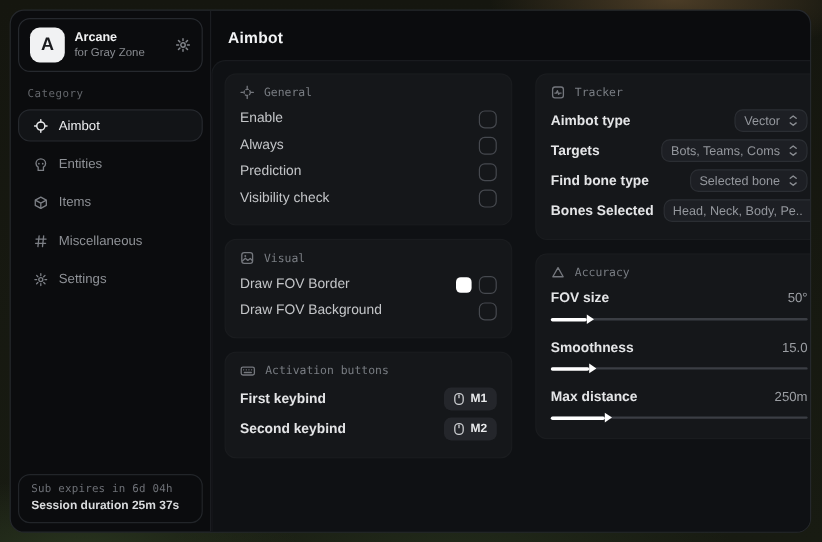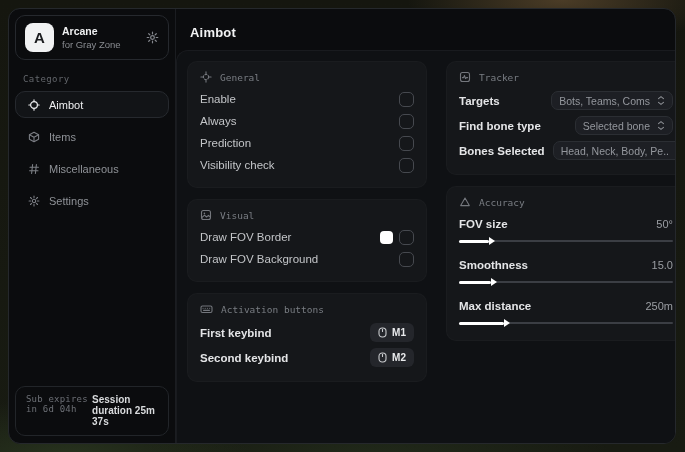--- a/index.html
+++ b/index.html
@@ -47,21 +47,21 @@
     height:27px; display:flex; align-items:center; gap:9px; padding:0 12px;
     border-radius:10px; border:1px solid transparent;
     color:#8f9297; font-size:11px; cursor:default;
   }
   .nav-item .nicon { display:flex; color:#7c7f85; }
   .nav-item.active { color:#edeef0; background:#121417; border-color:#26292e; }
   .nav-item.active .nicon { color:#e6e7e9; }
 
   .sidebar-footer {
     margin-top:auto; border:1px solid #222529; border-radius:10px;
-    padding:7px 10px 8px; display:flex; flex-direction:row; gap:3px;
+    padding:7px 10px 8px; display:flex; flex-direction:column; gap:3px;
   }
   .foot-line1 { font-size:9px; color:#6d7076; letter-spacing:.2px; }
   .foot-line2 { font-size:10px; font-weight:700; color:#d9dbdd; }
 
   
   .main { flex:1; display:flex; flex-direction:column; min-width:0; }
   .title-bar { padding:14px 14px 9px; }
   .page-title { font-size:13px; font-weight:700; color:#f2f3f4; letter-spacing:.2px; }
   .content-panel {
     flex:1; background:#0f1114; border-top:1px solid #191b1f; border-left:1px solid #191b1f;
@@ -154,20 +154,30 @@
         <span class="nicon">
           <svg width="12" height="12" viewBox="0 0 12 12" fill="none" stroke="currentColor" stroke-width="1.2" stroke-linecap="round">
             <circle cx="6" cy="6" r="3.4"></circle>
             <path d="M6 .8v1.8M6 9.4v1.8M.8 6h1.8M9.4 6h1.8"></path>
           </svg>
         </span>
         <span>Aimbot</span>
       </div>
       <div class="nav-item">
         <span class="nicon">
+          <svg width="12" height="12" viewBox="0 0 12 12" fill="none" stroke="currentColor" stroke-width="1.1" stroke-linecap="round">
+            <path d="M2 5.2a4 3.8 0 1 1 8 0c0 1.6-.9 2.6-1.8 3.1V11H3.8V8.3C2.9 7.8 2 6.8 2 5.2Z"></path>
+            <circle cx="4.4" cy="5.4" r=".7" fill="currentColor" stroke="none"></circle>
+            <circle cx="7.6" cy="5.4" r=".7" fill="currentColor" stroke="none"></circle>
+          </svg>
+        </span>
+        <span>Entities</span>
+      </div>
+      <div class="nav-item">
+        <span class="nicon">
           <svg width="12" height="12" viewBox="0 0 12 12" fill="none" stroke="currentColor" stroke-width="1.1" stroke-linejoin="round">
             <path d="M6 1.3 10.6 3.8v4.4L6 10.7 1.4 8.2V3.8L6 1.3Z"></path>
             <path d="M1.4 3.8 6 6.3l4.6-2.5M6 6.3v4.4"></path>
           </svg>
         </span>
         <span>Items</span>
       </div>
       <div class="nav-item">
         <span class="nicon">
           <svg width="12" height="12" viewBox="0 0 12 12" fill="none" stroke="currentColor" stroke-width="1.1" stroke-linecap="round">
@@ -297,20 +307,31 @@
           <div class="card-header">
             <span class="hicon">
               <svg width="12" height="12" viewBox="0 0 12 12" fill="none" stroke="currentColor" stroke-width="1.1" stroke-linecap="round" stroke-linejoin="round">
                 <rect x="1.5" y="1.5" width="9" height="9" rx="2"></rect>
                 <path d="M3.4 6.6h1.2l.9-2 1 3 .9-1h1.2"></path>
               </svg>
             </span>
             <span>Tracker</span>
           </div>
 
+          <div class="row row-lg">
+            <span class="row-label-br">Aimbot type</span>
+            <span class="dropdown">
+              <span class="dropdown-value">Vector</span>
+              <span class="dicon">
+                <svg width="8" height="11" viewBox="0 0 8 11" fill="none" stroke="currentColor" stroke-width="1.1" stroke-linecap="round" stroke-linejoin="round">
+                  <path d="m1.5 3.6 2.5-2 2.5 2M1.5 7.4l2.5 2 2.5-2"></path>
+                </svg>
+              </span>
+            </span>
+          </div>
 
           <div class="row row-lg">
             <span class="row-label-br">Targets</span>
             <span class="dropdown">
               <span class="dropdown-value">Bots, Teams, Coms</span>
               <span class="dicon">
                 <svg width="8" height="11" viewBox="0 0 8 11" fill="none" stroke="currentColor" stroke-width="1.1" stroke-linecap="round" stroke-linejoin="round">
                   <path d="m1.5 3.6 2.5-2 2.5 2M1.5 7.4l2.5 2 2.5-2"></path>
                 </svg>
               </span>

